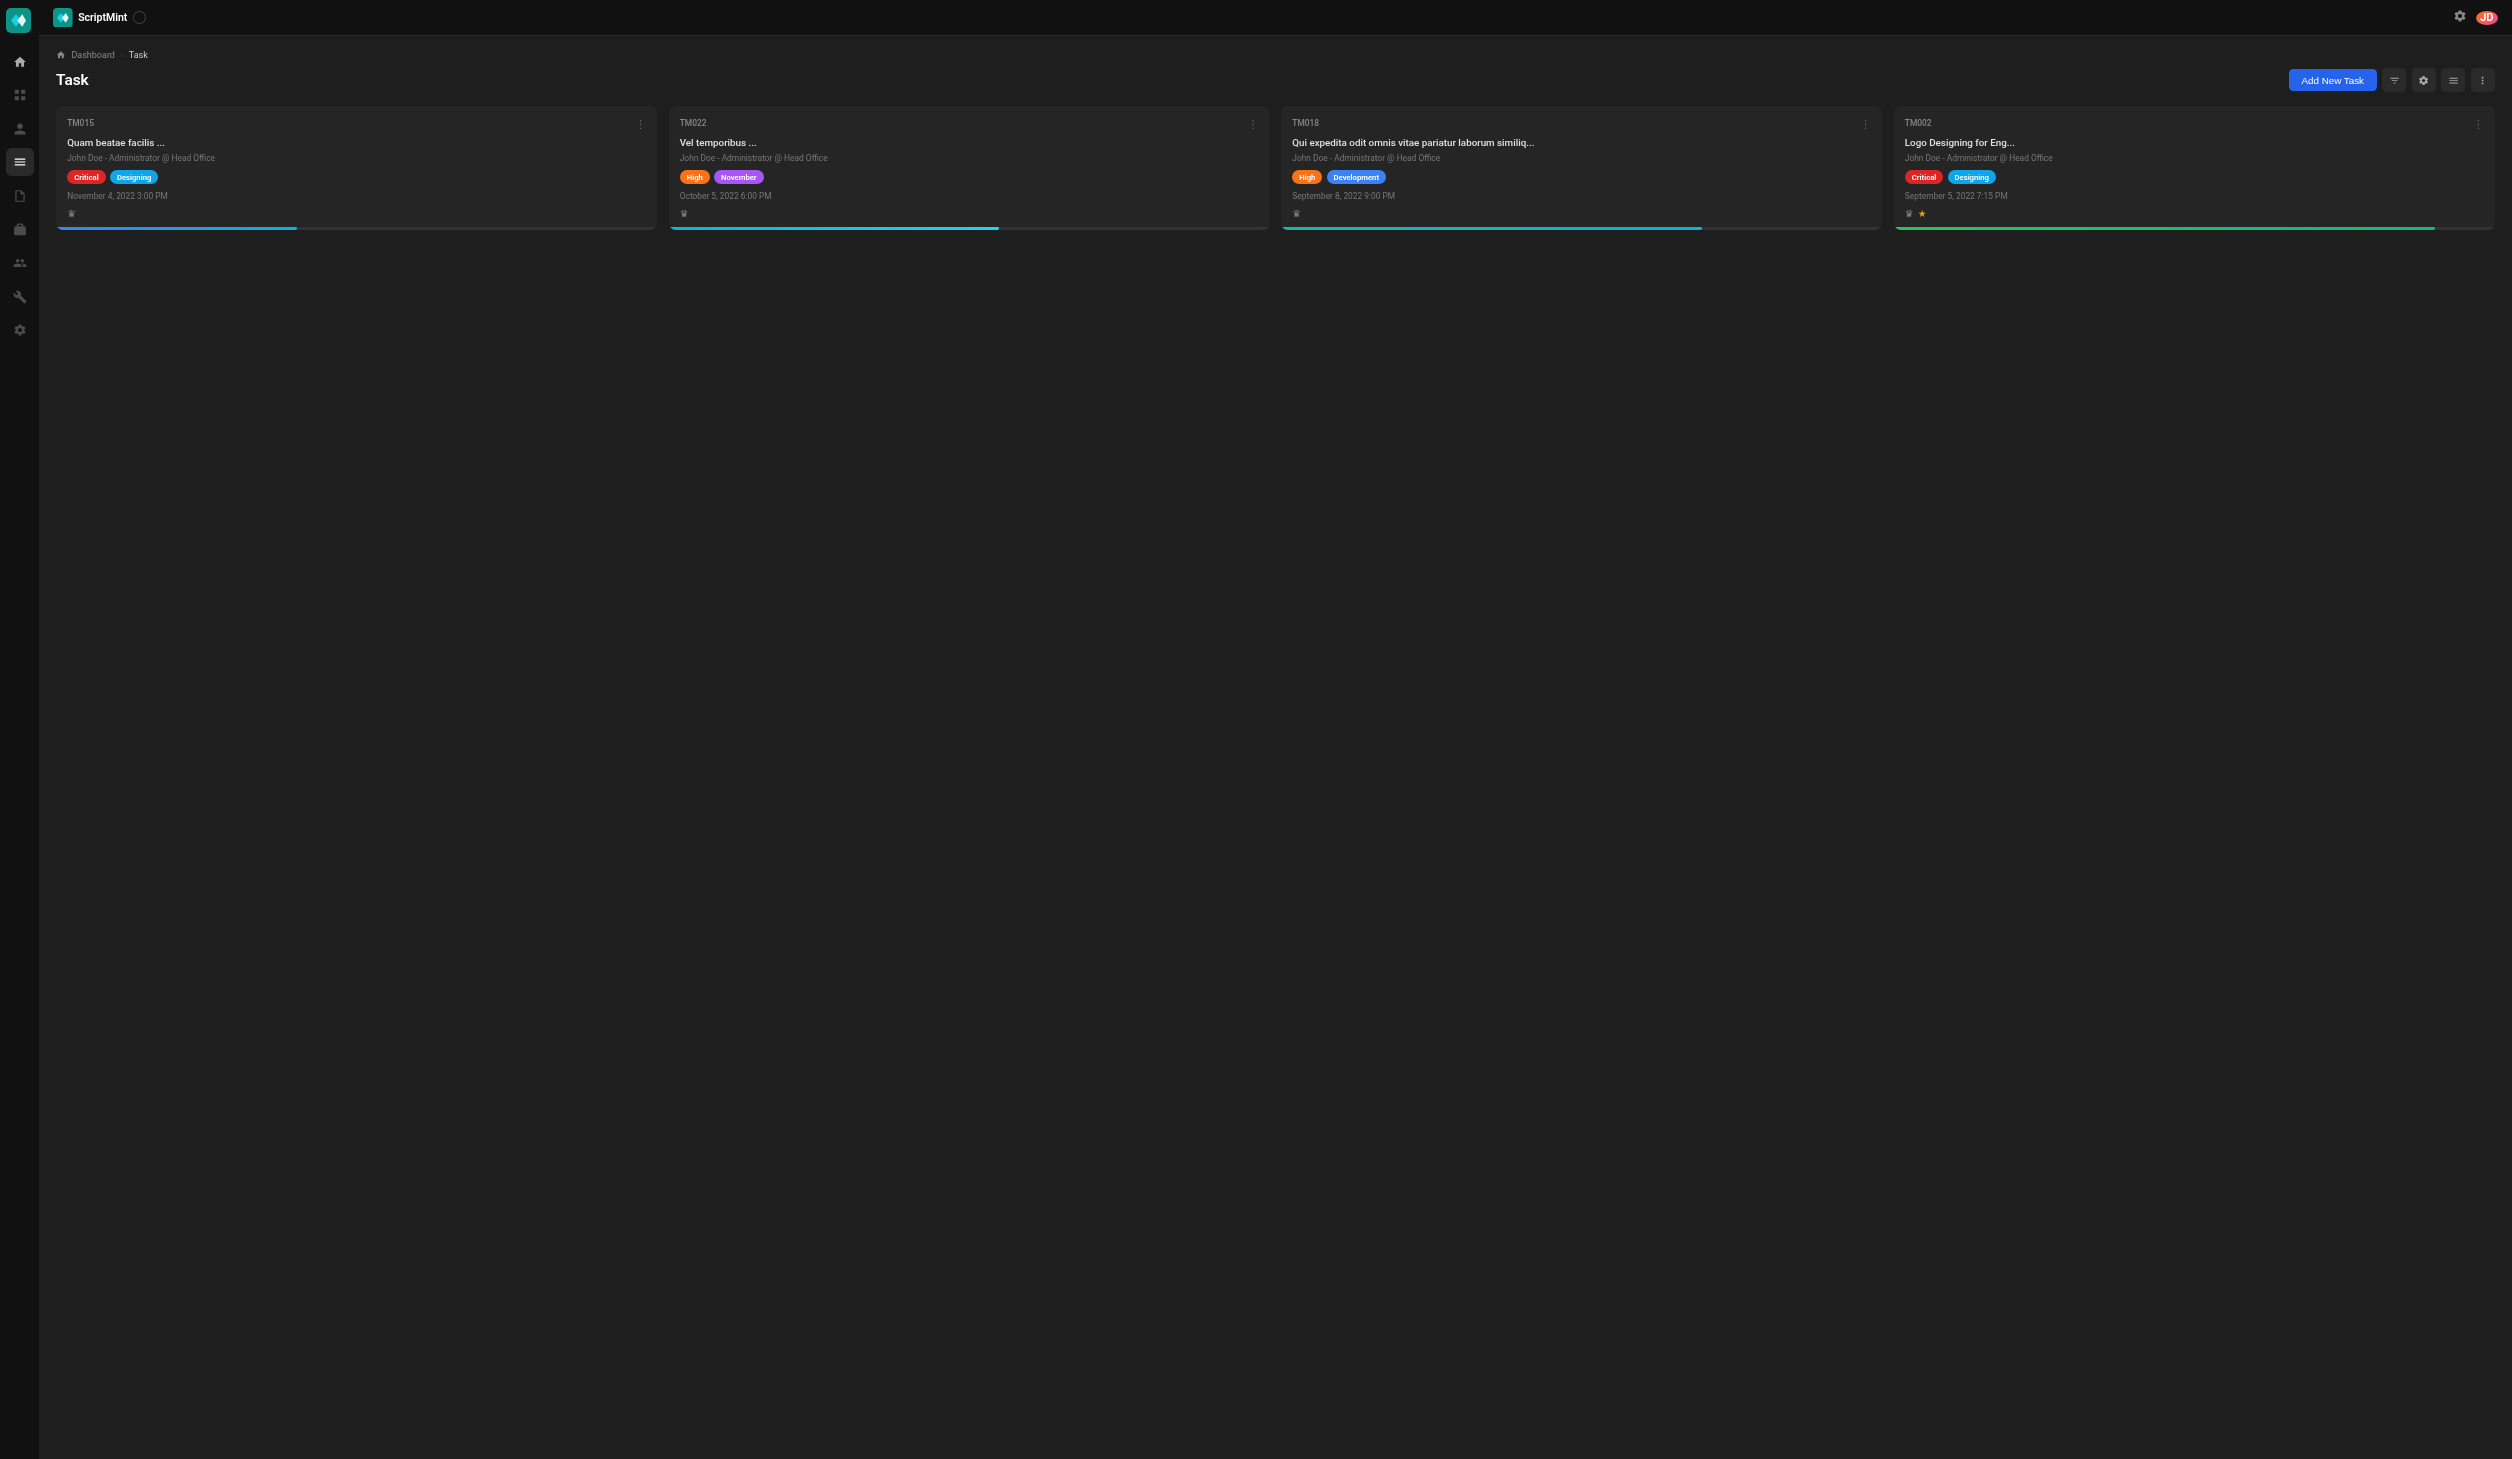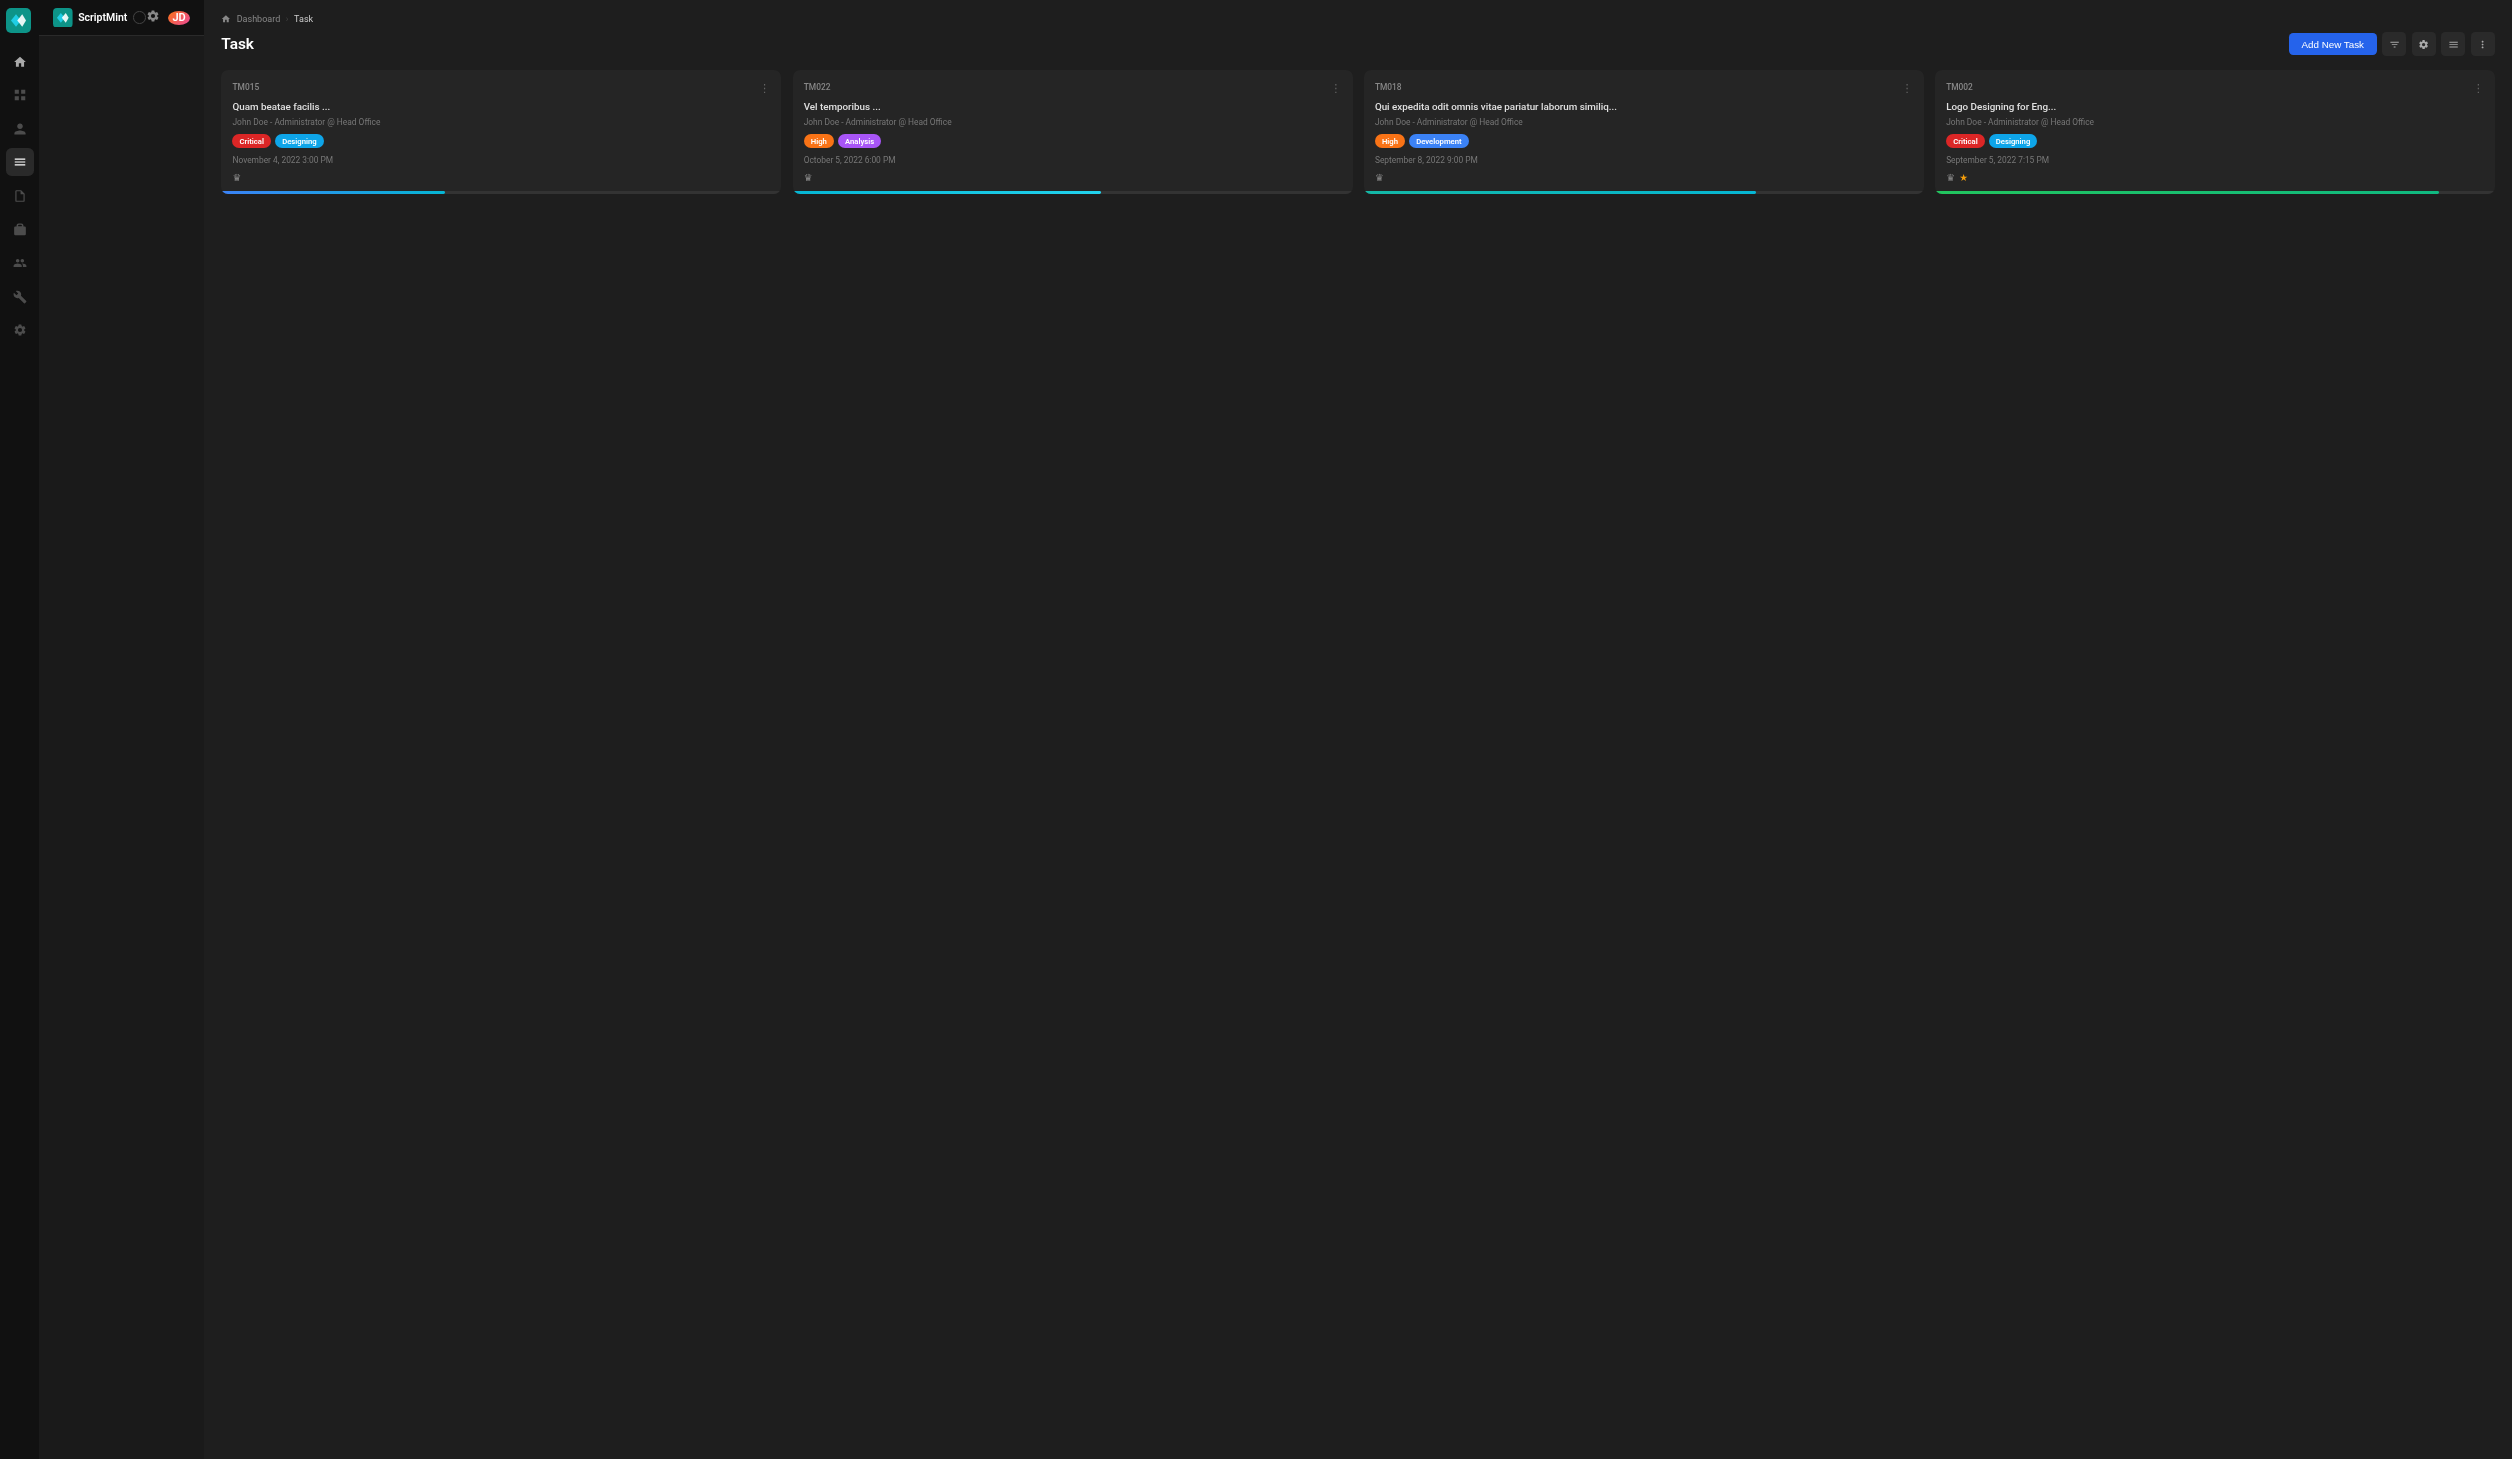--- a/index.html
+++ b/index.html
@@ -39,21 +39,21 @@
       color: #888;
       font-size: 12.6px;
       transition: background 0.2s;
     }
     .sidebar-icon.active { color: #fff; }
 
     
     .main {
       flex: 1;
       display: flex;
-      flex-direction: row;
+      flex-direction: column;
       overflow: hidden;
     }
 
     
     .topbar {
       height: 36px;
       background: #111111;
       display: flex;
       align-items: center;
       justify-content: space-between;
@@ -446,21 +446,21 @@
     </div>
         <div class="task-card">
       <div class="card-header">
         <span class="card-id">TM022</span>
         <span class="card-menu">⋮</span>
       </div>
       <div class="card-title">Vel temporibus ...</div>
       <div class="card-author">John Doe - Administrator @ Head Office</div>
       <div class="card-tags">
             <span class="tag tag-high">High</span>
-            <span class="tag tag-analysis">Analysis</span>
+            <span class="tag tag-analysis">November</span>
           </div>
       <div class="card-date">October 5, 2022 6:00 PM</div>
       <div class="card-icons">
             <span class="crown-icon">♛</span>
           </div>
       <div class="card-progress">
         <div class="card-progress-bar progress-cyan" style="width:55%"></div>
       </div>
     </div>
         <div class="task-card">

